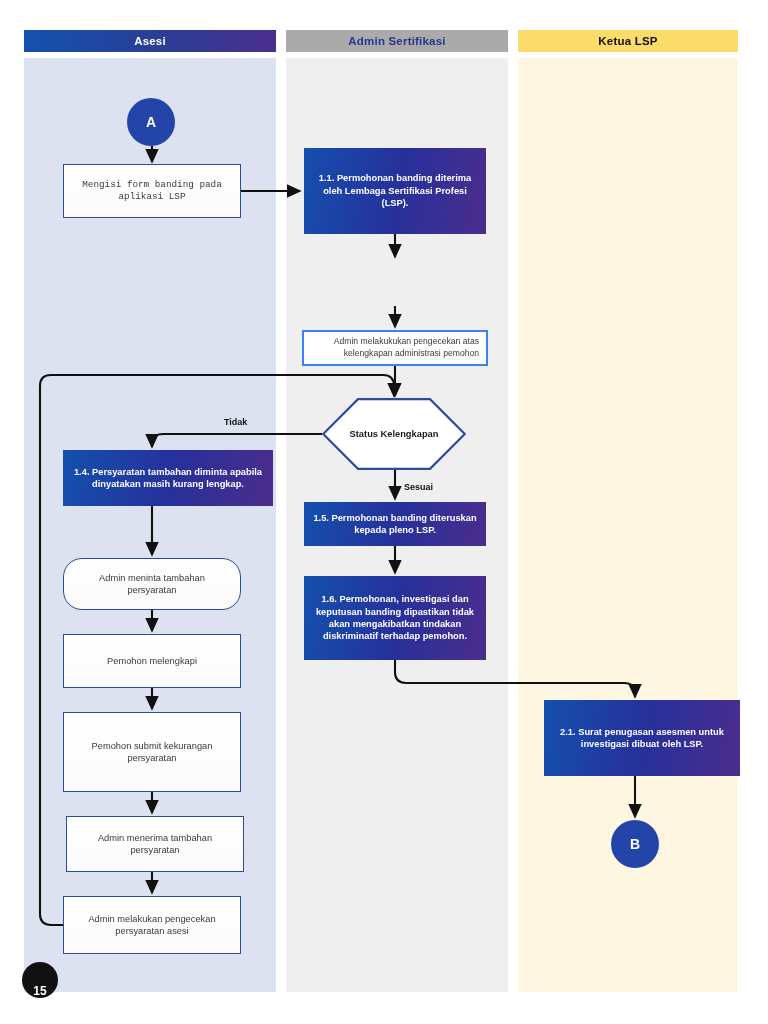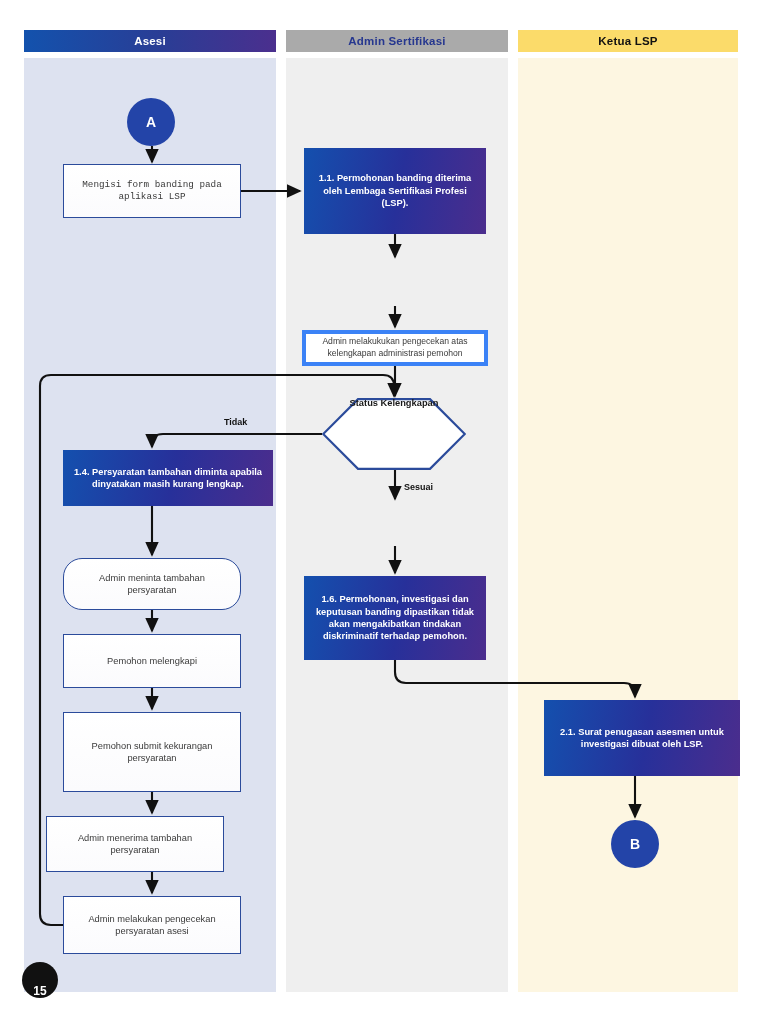--- a/index.html
+++ b/index.html
@@ -71,41 +71,43 @@
   }
   .node-white {
     background: linear-gradient(180deg, #ffffff 0%, #fbfbfd 100%);
     border: 1.6px solid #2b4b9b;
     color: #3a3a3a;
     font-size: 9.3px;
     padding: 4px 10px;
   }
   .node-plain {
     background: #ffffff;
-    border: 4px solid #3b82f6;
+    border: 2px solid #3b82f6;
     color: #3a3a3a;
     font-size: 8.6px;
     padding: 3px 7px;
+    text-align: right;
   }
 
   .terminator {
     position: absolute;
     border-radius: 50%;
     background: #2344a8;
     color: #ffffff;
     display: flex;
     align-items: center;
     justify-content: center;
     font-size: 14px;
     font-weight: bold;
   }
 
   .hexagon {
     position: absolute;
     display: flex;
+    align-items: center;
     justify-content: center;
   }
   .hexagon .hex-label {
     position: relative;
     z-index: 2;
     font-size: 9.3px;
     font-weight: bold;
     color: #1a1a1a;
     text-align: center;
   }
@@ -222,21 +224,21 @@
   </div>
 
   <div class="node node-white" style="left:63px; top:634px; width:178px; height:54px;">
     <span>Pemohon melengkapi</span>
   </div>
 
   <div class="node node-white" style="left:63px; top:712px; width:178px; height:80px;">
     <span>Pemohon submit kekurangan persyaratan</span>
   </div>
 
-  <div class="node node-white" style="left:46px; top:816px; width:178px; height:56px;">
+  <div class="node node-white" style="left:66px; top:816px; width:178px; height:56px;">
     <span>Admin menerima tambahan persyaratan</span>
   </div>
 
   <div class="node node-white" style="left:63px; top:896px; width:178px; height:58px;">
     <span>Admin melakukan pengecekan persyaratan asesi</span>
   </div>
 
   <div class="node node-blue" style="left:304px; top:148px; width:182px; height:86px;">
     <span>1.1. Permohonan banding diterima oleh Lembaga Sertifikasi Profesi (LSP).</span>
   </div>
@@ -246,20 +248,23 @@
     <span>Admin melakukukan pengecekan atas kelengkapan administrasi pemohon</span>
   </div>
 
   <div class="hexagon" style="left:322px; top:398px; width:144px; height:72px;">
     <svg width="144" height="72" viewBox="0 0 144 72">
       <polygon points="36,1.2 108,1.2 142.8,36 108,70.8 36,70.8 1.2,36" fill="#ffffff" stroke="#2b4b9b" stroke-width="2.2"></polygon>
     </svg>
     <span class="hex-label">Status Kelengkapan</span>
   </div>
 
+  <div class="node node-blue" style="left:304px; top:502px; width:182px; height:44px;">
+    <span>1.5. Permohonan banding diteruskan kepada pleno LSP.</span>
+  </div>
 
   <div class="node node-blue" style="left:304px; top:576px; width:182px; height:84px;">
     <span>1.6. Permohonan, investigasi dan keputusan banding dipastikan tidak akan mengakibatkan tindakan diskriminatif terhadap pemohon.</span>
   </div>
 
   <div class="node node-blue" style="left:544px; top:700px; width:196px; height:76px;">
     <span>2.1. Surat penugasan asesmen untuk investigasi dibuat oleh LSP.</span>
   </div>
 
   <div class="terminator" style="left:611px; top:820px; width:48px; height:48px;">

